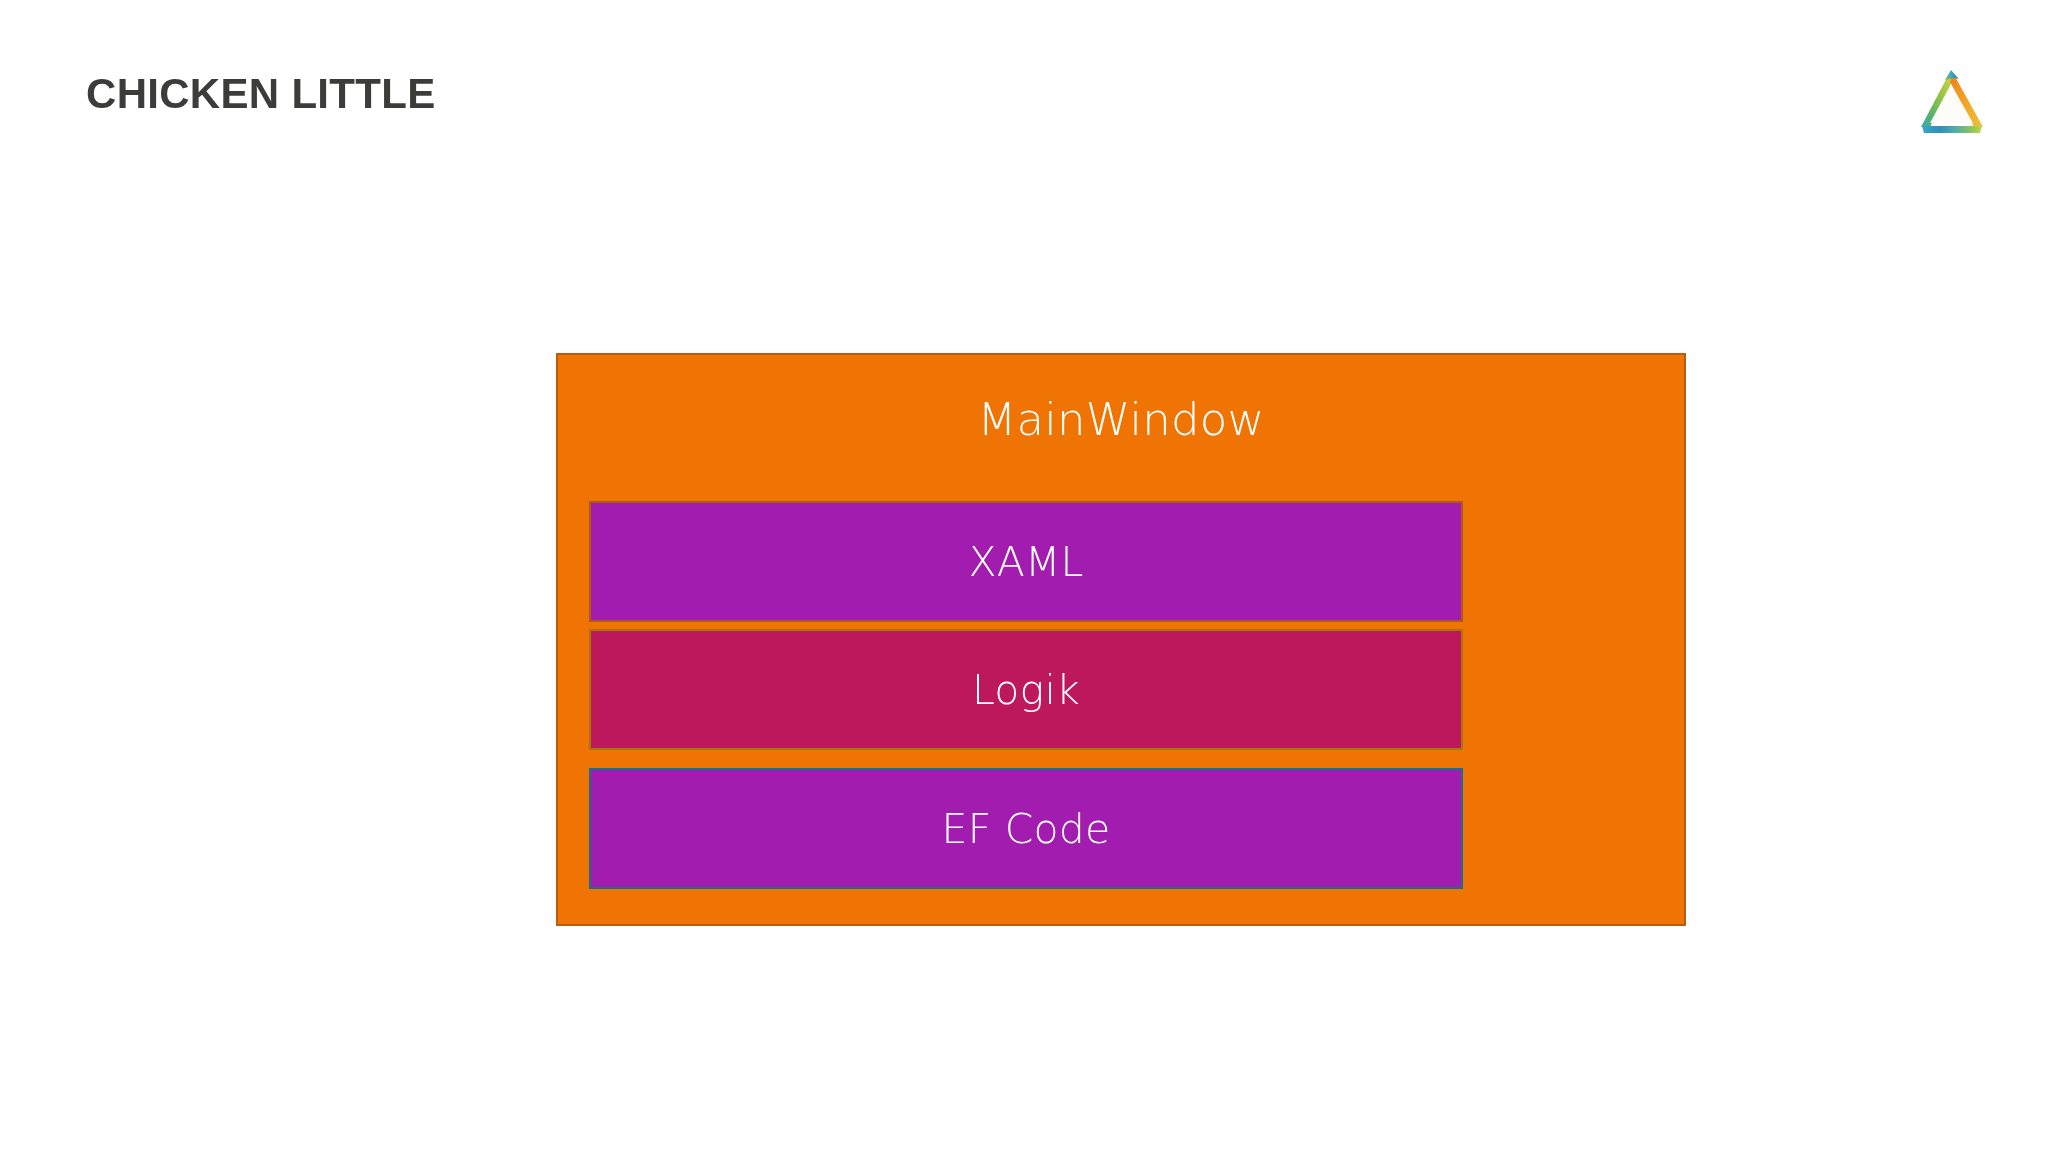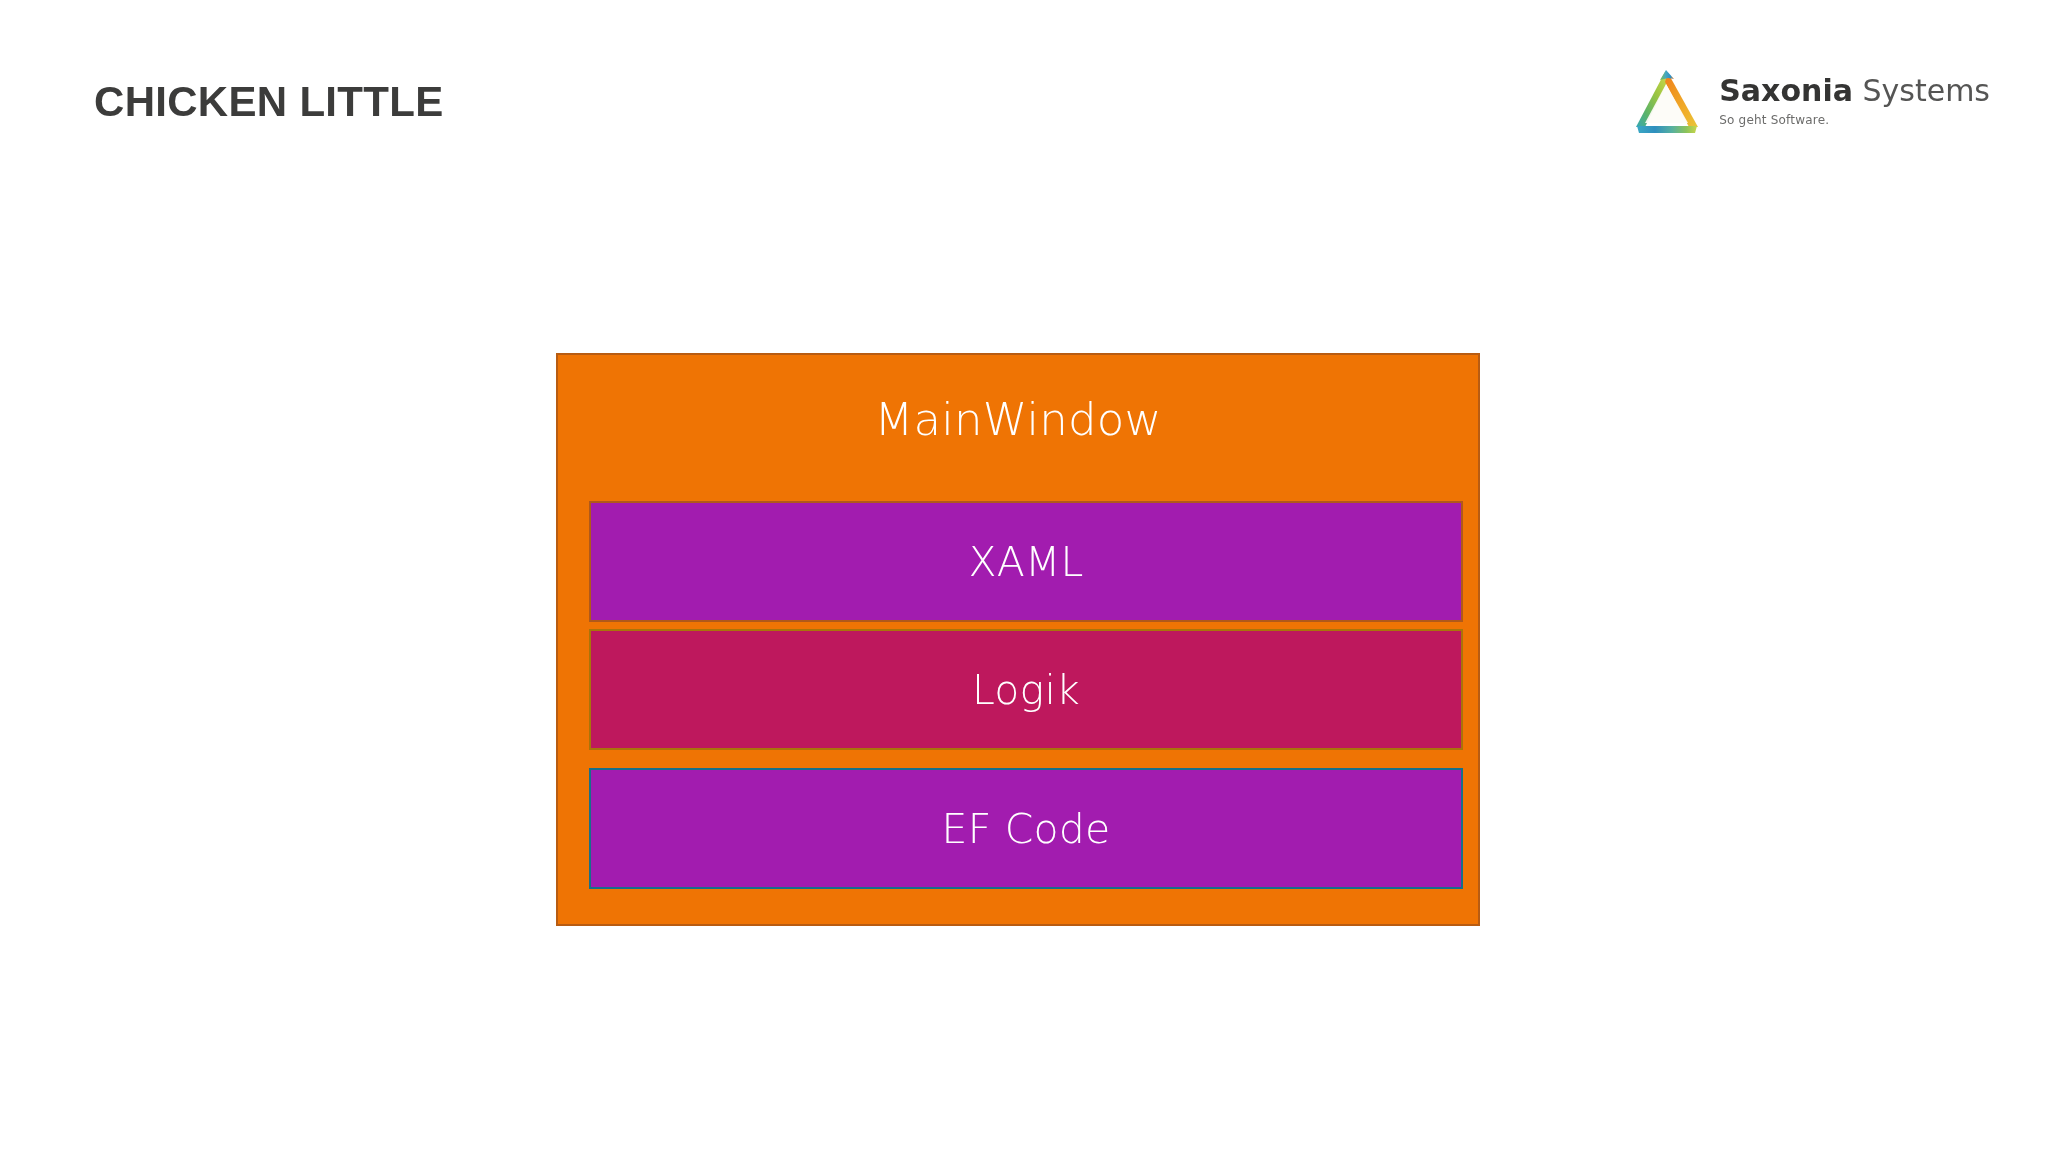--- a/index.html
+++ b/index.html
@@ -24,21 +24,21 @@
     top: 72px;
     width: 1000px;
   }
   .slide-title {
     font-family: "Liberation Sans", sans-serif;
     font-weight: bold;
     font-size: 42px;
     letter-spacing: 0.3px;
     color: #3c3c3b;
     line-height: 1.06;
-    margin: 8px;
+    margin: 0;
     white-space: nowrap;
   }
   .slide-subtitle {
     font-family: "Liberation Sans", sans-serif;
     font-weight: bold;
     font-size: 31px;
     color: #e8761a;
     line-height: 1.1;
     margin: 10px 0 0 0;
     white-space: nowrap;
@@ -88,21 +88,21 @@
     margin-top: 7px;
     letter-spacing: 0.2px;
     white-space: nowrap;
   }
 
   
   .diagram {
     position: absolute;
     left: 556px;
     top: 353px;
-    width: 924px;
+    width: 1130px;
     height: 573px;
     box-sizing: border-box;
     background: #ef7404;
     border: 2px solid #b85c12;
   }
   .outer-label {
     position: absolute;
     left: 0;
     right: 0;
     top: 38px;
@@ -187,26 +187,20 @@
       <path d="M36 8 L7 63 L16 63 L39 17 Z" fill="url(#gLeft)"></path>
 
       <path d="M39 9 L69 63 L60 63 L36 18 Z" fill="url(#gRight)"></path>
 
       <path d="M8 62 L68 62 L66 69 L10 69 Z" fill="url(#gBottom)"></path>
 
       <path d="M31 16 L37 6 L45 15 L39 14 Z" fill="url(#gTop)"></path>
 
       <path d="M37 20 L59 59 L16 59 Z" fill="#fdfcf7" opacity="0.93"></path>
     </svg>
-  </span>
-  <span class="logo-text-wrap">
-    <span class="logo-wordmark">
-      <span class="lw-bold">Saxonia</span><span>&nbsp;</span><span class="lw-light">Systems</span>
-    </span>
-    <span class="logo-tagline">So geht Software.</span>
   </span>
 </div>
 
 <div class="diagram">
   <div class="outer-label">MainWindow</div>
 
   <div class="layer-stack">
     <div class="layer layer-xaml">
       <span>XAML</span>
     </div>

